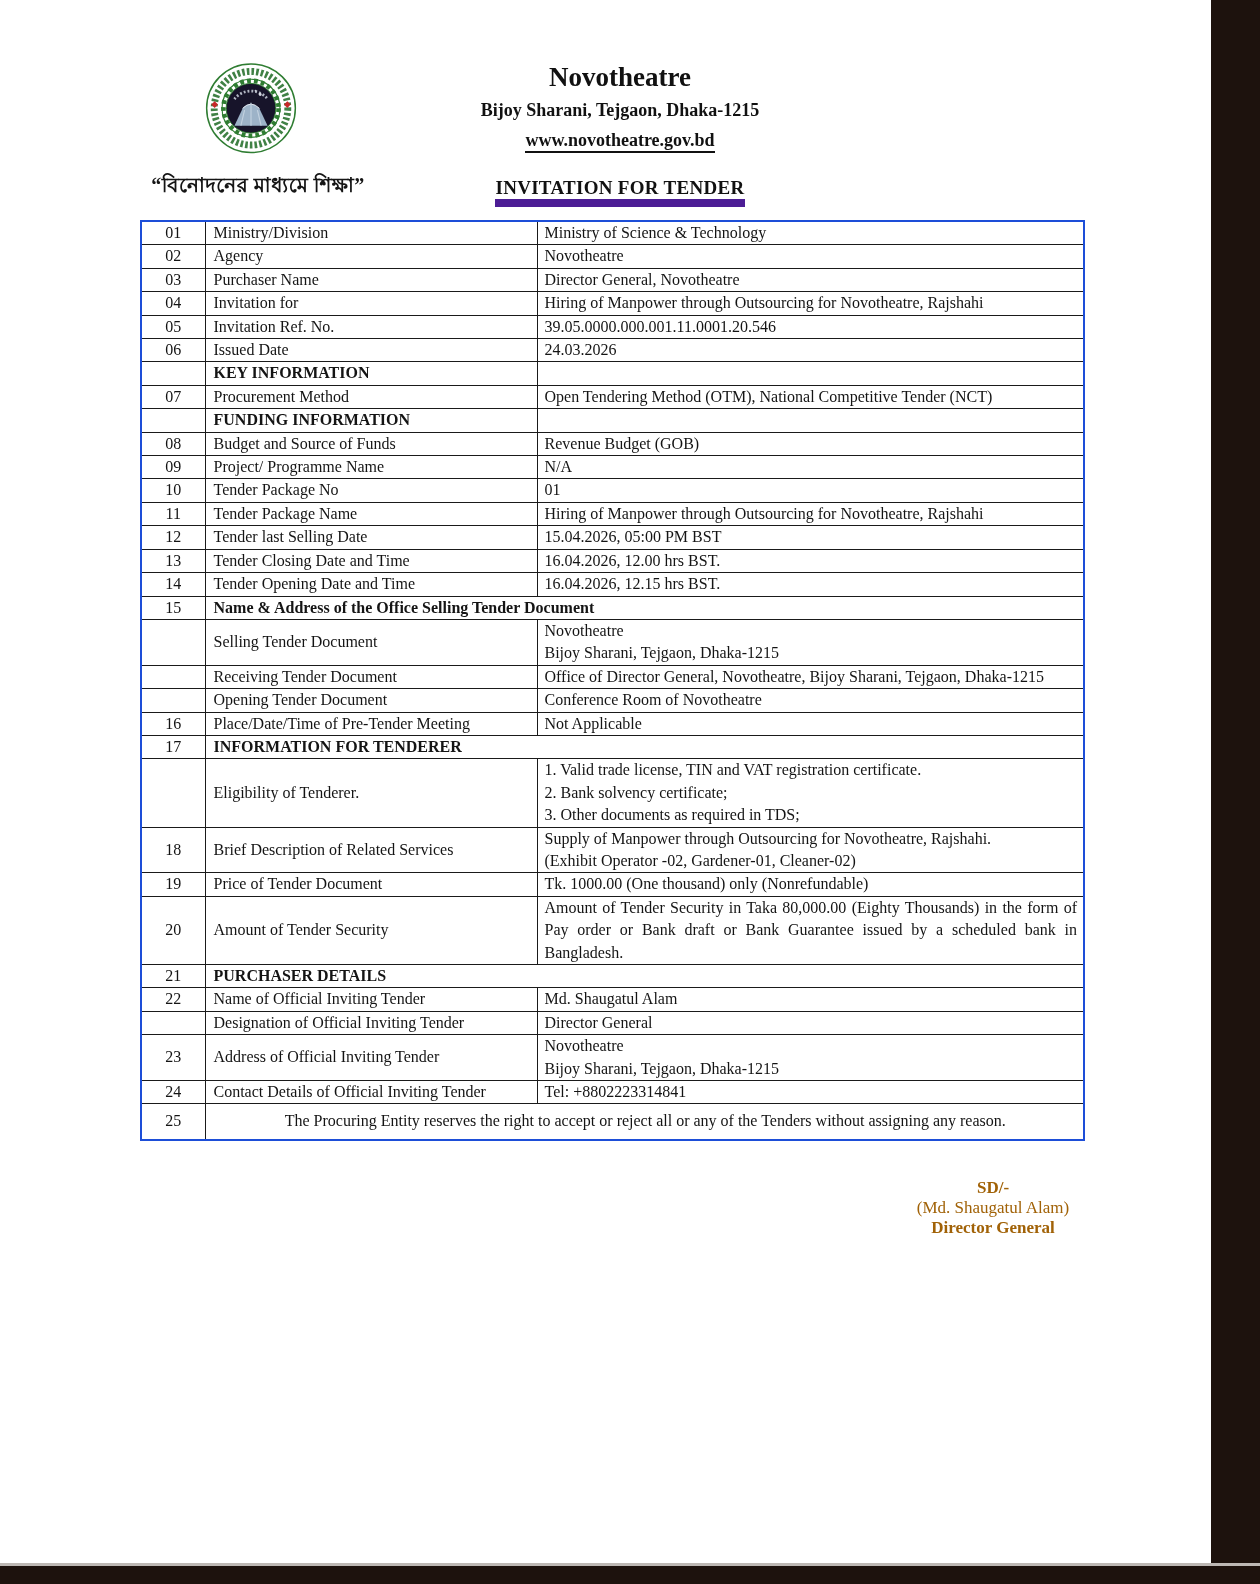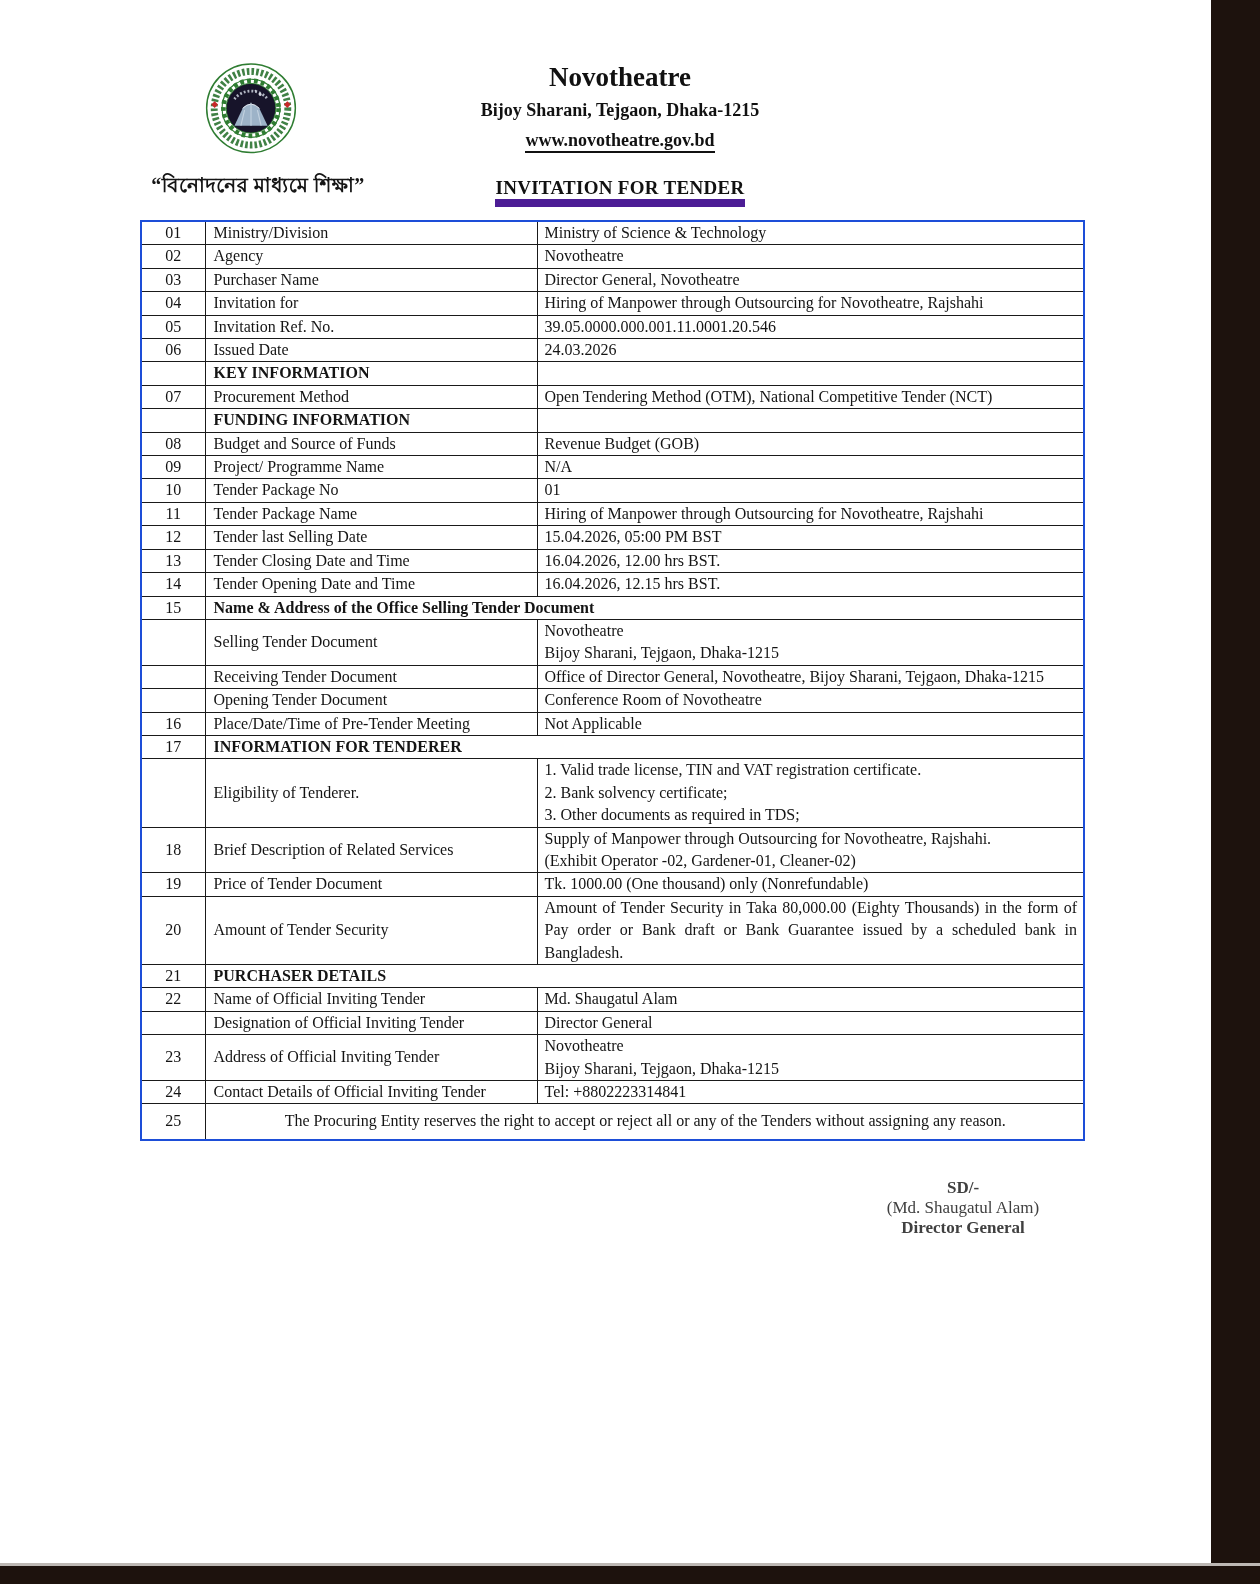--- a/index.html
+++ b/index.html
@@ -38,22 +38,22 @@
   .tender-table{border:2px solid #1d4ed8;}
   td.c-no{text-align:center;padding:0 2px;}
   td.c-label{padding-left:8px;}
   td.c-value{padding-left:7px;}
   .bold{font-weight:bold;}
   .vtop{vertical-align:top;}
   td.justify{text-align:justify;}
   tr.pad-row td{padding-top:6px;padding-bottom:6px;text-align:center;}
 
   
-  .signature{position:absolute;left:818px;top:1178px;width:290px;text-align:center;
-             font-size:17px;line-height:20px;color:#404040;}
+  .signature{position:absolute;left:848px;top:1178px;width:290px;text-align:center;
+             font-size:17px;line-height:20px;color:#a16207;}
   .sig-line{margin:0;}
 </style>
 </head>
 <body>
 
 <div class="page">
   <div class="content">
 
     <div class="logo-wrap">
       <svg width="92" height="98" viewBox="0 0 100 106">

